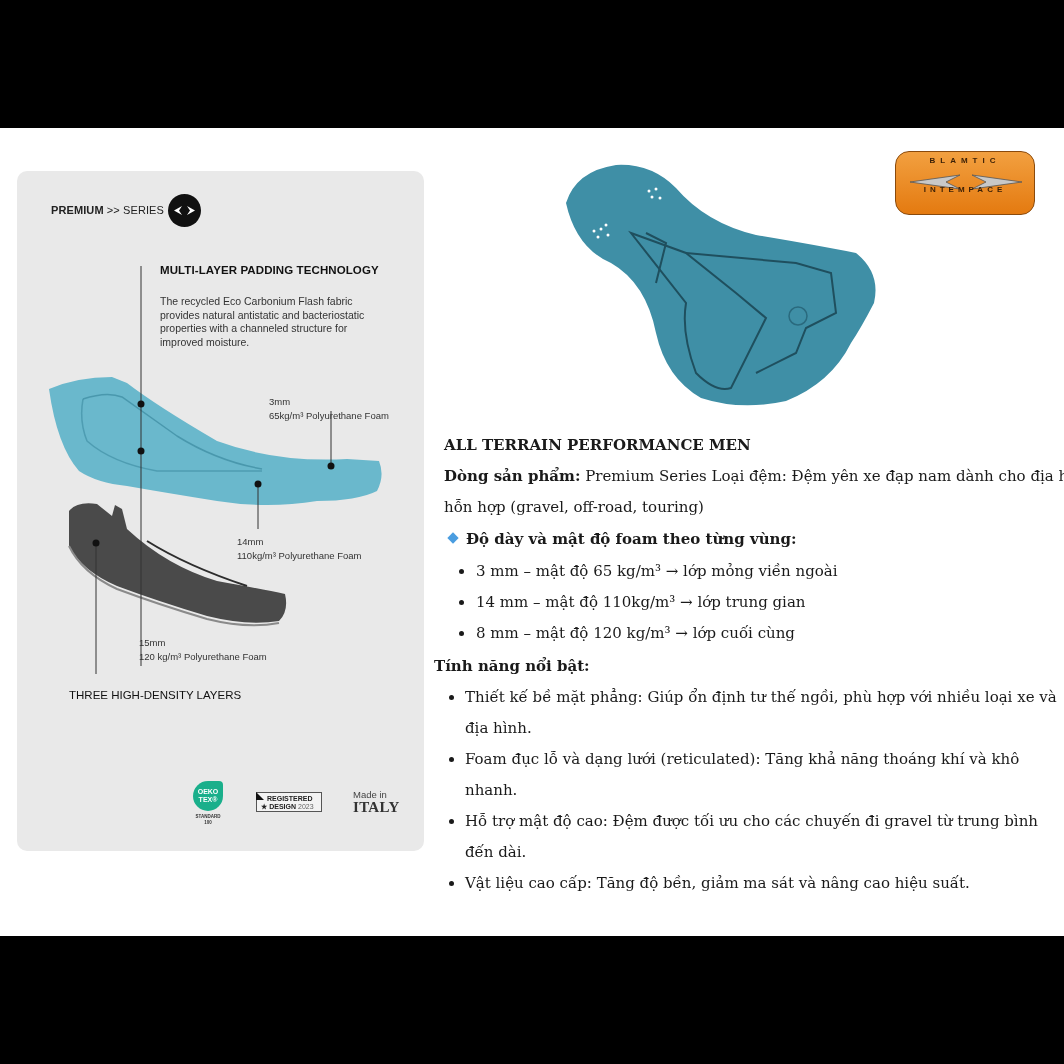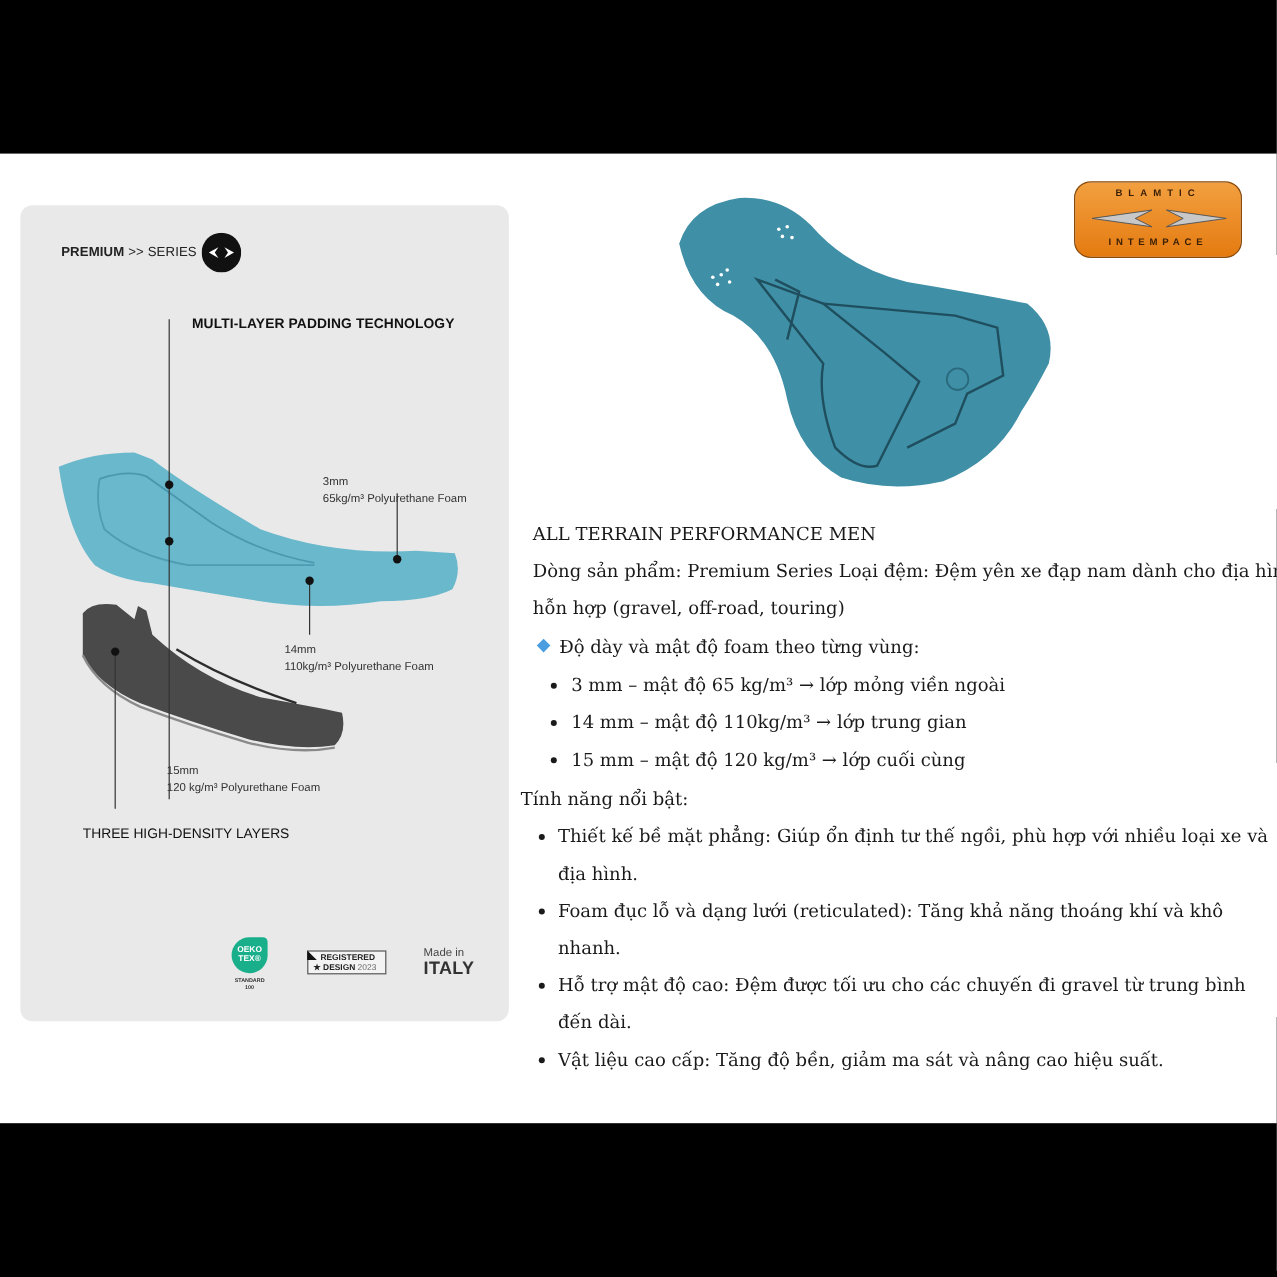--- a/index.html
+++ b/index.html
@@ -37,37 +37,37 @@
   .regd {
     position: absolute; left: 239px; top: 621px; width: 66px; height: 20px;
     border: 1px solid #555; background: #f3f3f3; font-size: 7px; line-height: 8px;
     font-weight: 700; color: #222; padding: 2px 0 0 4px; box-sizing: border-box;
   }
   .regd .l2 span.yr { font-weight: 400; color: #666; }
   .regd .corner { position: absolute; left: -1px; top: -1px; width: 0; height: 0;
     border-top: 8px solid #111; border-right: 8px solid transparent; transform: scaleY(-1) rotate(0); }
   .italy { position: absolute; left: 336px; top: 619px; text-align: left; }
   .italy .m { font-size: 9.5px; color: #444; line-height: 10px; }
-  .italy .i { font-size: 15px; font-weight: 700; color: #333; line-height: 15px; letter-spacing: 0.3px; }
+  .italy .i { font-size: 15px; font-weight: 700; color: #333; line-height: 15px; letter-spacing: 0.3px; font-family: Liberation Serif, serif; }
 
   
   .pad-photo { position: absolute; left: 556px; top: 25px; width: 325px; height: 258px; }
   .brand {
     position: absolute; left: 895px; top: 23px; width: 140px; height: 64px;
     border-radius: 14px; background: linear-gradient(#f2a040, #e47a10);
     border: 1.5px solid #8a4a0c; box-sizing: border-box;
     font-family: "Liberation Sans", sans-serif; color: #3a1f06; text-align: center;
   }
   .brand .t1 { position: absolute; top: 4px; left: 0; right: 0; font-size: 8px; letter-spacing: 5px; font-weight: 700; }
-  .brand .t2 { position: absolute; bottom: 8px; left: 0; right: 0; font-size: 8px; letter-spacing: 4px; font-weight: 700; }
+  .brand .t2 { position: absolute; bottom: 20px; left: 0; right: 0; font-size: 8px; letter-spacing: 4px; font-weight: 700; }
   .brand svg { position: absolute; left: 14px; top: 21px; }
 
   .text { position: absolute; left: 0; top: 0; font-size: 15px; color: #1a1a1a; }
   .line { position: absolute; white-space: nowrap; font-size: 15px; line-height: 20px; }
-  .line b { font-weight: 400; }
+  .line b { font-weight: 700; }
   .dot { position: absolute; width: 5px; height: 5px; border-radius: 50%; background: #1a1a1a; }
   .diamond { position: absolute; width: 8px; height: 8px; background: #4a9de0; transform: rotate(45deg); }
 </style>
 </head>
 <body>
 
 <div class="content">
 
   <div class="panel">
     <div class="series">
@@ -75,20 +75,26 @@
       <span>&gt;&gt;</span>
       <span>SERIES</span>
     </div>
     <svg class="series-logo" viewBox="0 0 33 33">
       <circle cx="16.5" cy="16.5" r="16.5" fill="#111"></circle>
       <path d="M6 16.5 L14 12 L11 16.5 L14 21 Z" fill="#fff"></path>
       <path d="M27 16.5 L19 12 L22 16.5 L19 21 Z" fill="#fff"></path>
     </svg>
 
     <div class="h-multi">MULTI-LAYER PADDING TECHNOLOGY</div>
+    <div class="p-multi">
+      <div>The recycled Eco Carbonium Flash fabric</div>
+      <div>provides natural antistatic and bacteriostatic</div>
+      <div>properties with a channeled structure for</div>
+      <div>improved moisture.</div>
+    </div>
 
     <svg class="foam-art" viewBox="0 0 407 680">
 
       <path d="M32 218 Q60 206 95 206 L110 212 Q140 235 200 270 Q260 292 330 288 L362 290 Q368 305 360 320 Q340 330 300 330 Q250 338 200 330 Q150 322 110 315 Q80 312 62 300 Q40 275 32 218 Z" fill="#6ab8cc"></path>
       <path d="M66 228 Q90 220 105 226 L160 265 Q200 290 245 298" fill="none" stroke="#3c8aa0" stroke-width="1.5" opacity="0.7"></path>
       <path d="M66 228 Q62 250 70 270 Q95 292 140 300 L245 300" fill="none" stroke="#3c8aa0" stroke-width="1.5" opacity="0.6"></path>
 
       <path d="M52 340 Q60 330 80 333 L95 345 L98 334 L105 338 L110 358 Q150 395 200 410 Q245 418 268 423 Q272 440 262 450 Q230 455 190 445 Q140 430 100 415 Q65 400 52 375 Z" fill="#4a4a4a"></path>
       <path d="M52 375 Q65 402 100 418 Q140 433 190 448 Q230 458 262 452" fill="none" stroke="#8a8a8a" stroke-width="2"></path>
       <path d="M130 370 Q170 395 230 415" fill="none" stroke="#2d2d2d" stroke-width="2"></path>
@@ -174,21 +180,21 @@
     <div class="line" style="left:444px; top:369px;"><span>hỗn hợp (gravel, off-road, touring)</span></div>
 
     <div class="diamond" style="left:449px; top:406px;"></div>
     <div class="line" style="left:466px; top:401px;"><b>Độ dày và mật độ foam theo từng vùng:</b></div>
 
     <div class="dot" style="left:459px; top:441px;"></div>
     <div class="line" style="left:476px; top:433px;">3 mm – mật độ 65 kg/m³ → lớp mỏng viền ngoài</div>
     <div class="dot" style="left:459px; top:472px;"></div>
     <div class="line" style="left:476px; top:464px;text-align:center;">14 mm – mật độ 110kg/m³ → lớp trung gian</div>
     <div class="dot" style="left:459px; top:503px;"></div>
-    <div class="line" style="left:476px; top:495px;">15 mm – mật độ 120 kg/m³ → lớp cuối cùng</div>
+    <div class="line" style="left:476px; top:495px;">8 mm – mật độ 120 kg/m³ → lớp cuối cùng</div>
 
     <div class="line" style="left:434px; top:528px;"><b>Tính năng nổi bật:</b></div>
 
     <div class="dot" style="left:449px; top:567px;"></div>
     <div class="line" style="left:465px; top:559px;">Thiết kế bề mặt phẳng: Giúp ổn định tư thế ngồi, phù hợp với nhiều loại xe và</div>
     <div class="line" style="left:465px; top:590px;">địa hình.</div>
 
     <div class="dot" style="left:449px; top:629px;"></div>
     <div class="line" style="left:465px; top:621px;">Foam đục lỗ và dạng lưới (reticulated): Tăng khả năng thoáng khí và khô</div>
     <div class="line" style="left:465px; top:652px;">nhanh.</div>

